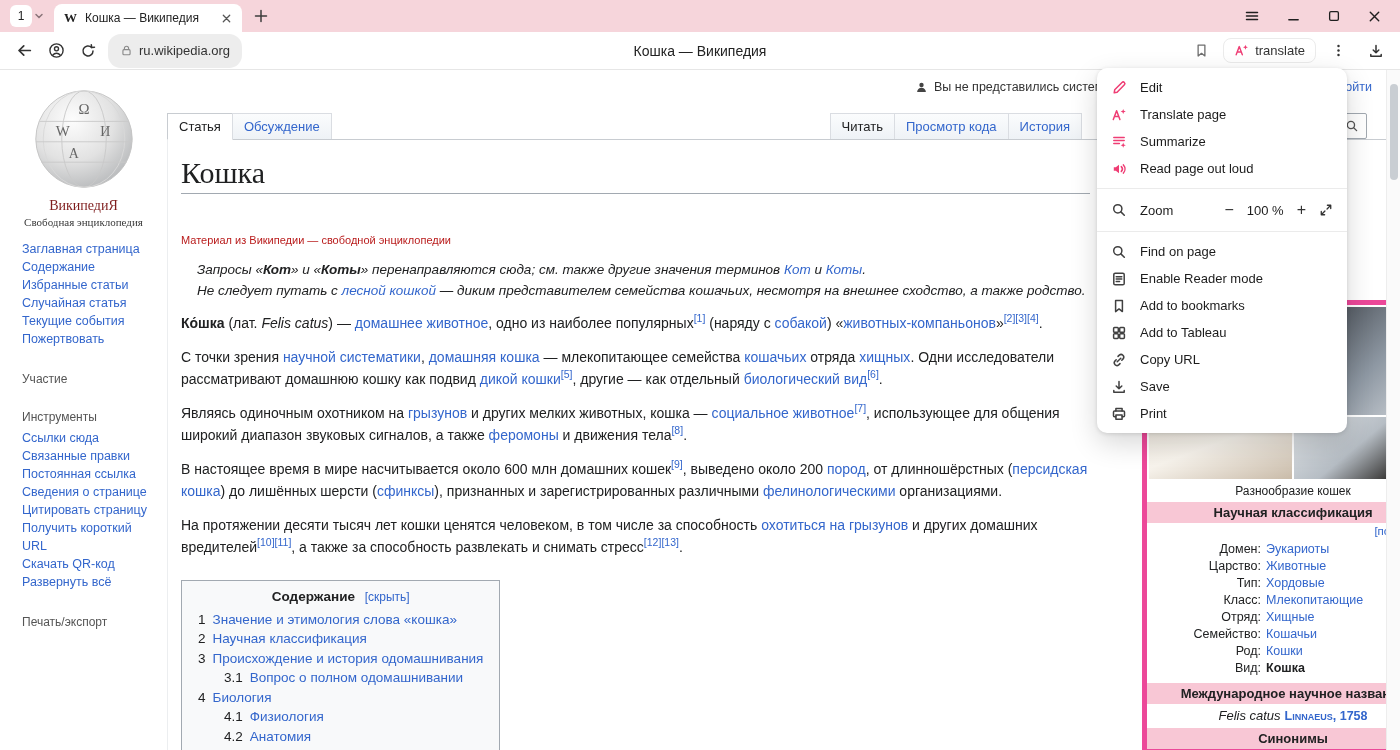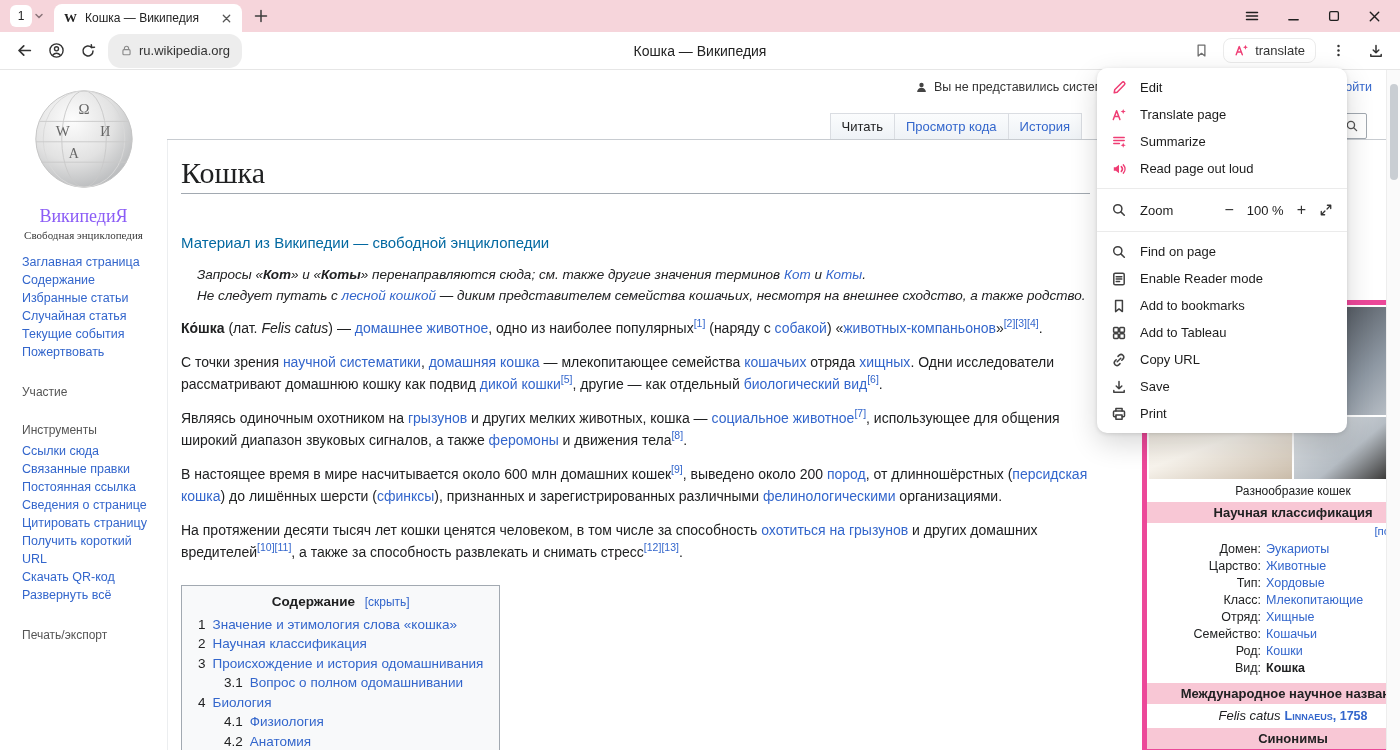--- a/index.html
+++ b/index.html
@@ -45,21 +45,21 @@
 
   
   .page{position:absolute;top:70px;left:0;right:0;bottom:0;background:#fff;overflow:hidden;}
   .scrollbar{position:absolute;right:0;top:0;width:14px;height:100%;background:#fafafa;border-left:1px solid #ededed;z-index:5;}
   .scroll-thumb{position:absolute;top:14px;left:3px;width:8px;height:96px;border-radius:4px;background:#c9ced3;}
 
   
   .sidebar{position:absolute;left:0;top:0;bottom:0;width:167px;padding-top:18px;overflow:hidden;}
   .logo-wrap{text-align:center;}
   .logo-wrap svg{margin:0 auto;}
-  .wordmark{font-family:"Liberation Serif","DejaVu Serif",serif;font-size:18px;color:#8b5cf6;margin-top:16px;text-align:center;}
+  .wordmark{font-family:"Liberation Serif","DejaVu Serif",serif;font-size:14px;color:#7f1d1d;margin-top:8px;text-align:center;}
   .tagline{font-family:"Liberation Serif","DejaVu Serif",serif;font-size:11px;color:#3a3a3a;margin-top:2px;text-align:center;}
   .nav{padding:12px 8px 0 22px;}
   .nav-link{display:block;font-size:12.5px;line-height:18px;color:#3366cc;text-decoration:none;}
   .nav-heading{font-size:12px;color:#555;margin:24px 0 5px;}
 
   
   .main{position:relative;margin-left:167px;margin-right:14px;height:100%;}
   .signin{position:absolute;top:10px;left:748px;display:flex;align-items:center;gap:6px;font-size:12.5px;color:#333;}
   .signin-link{position:absolute;top:10px;left:1170px;font-size:12.5px;}
   .tabs-row{position:absolute;left:0;right:0;top:43px;height:27px;display:flex;align-items:flex-end;border-bottom:1px solid #c8ccd1;padding-right:19px;}
@@ -68,21 +68,21 @@
   .wtab{font-size:13px;padding:5px 11px;color:#3366cc;background:linear-gradient(#fbfcfd,#eef2f6);border:1px solid #dadde2;border-bottom:none;margin-right:-1px;white-space:nowrap;}
   .tabs-left .wtab:first-child{background:#fff;color:#202122;border:1px solid #c8ccd1;border-bottom:1px solid #fff;margin-bottom:-1px;}
   .tabs-right .wtab:first-child{color:#202122;}
   .searchbox{margin-left:24px;width:262px;height:26px;border:1px solid #a2a9b1;border-radius:2px;background:#fff;display:flex;align-items:center;}
   .searchbox input{flex:1;border:none;outline:none;height:100%;padding:0 8px;font-size:13px;background:transparent;}
   .search-btn{width:28px;display:flex;align-items:center;justify-content:center;color:#555;}
 
   
   .article{position:absolute;top:70px;left:0;right:0;bottom:0;padding:0 296px 0 13px;overflow:hidden;border-left:1px solid #eceef0;}
   h1.page-h1{font-family:"Liberation Serif","DejaVu Serif",serif;font-weight:400;font-size:30px;margin:16px 0 6px;padding-bottom:3px;border-bottom:1px solid #a2a9b1;}
-  .subtitle{font-size:15px;color:#0369a1;margin-bottom:14px;margin-top:40px;}
+  .subtitle{font-size:11px;color:#b91c1c;margin-bottom:14px;margin-top:40px;}
   .hatnote{font-style:italic;font-size:13.5px;line-height:20px;padding-left:16px;margin-bottom:1px;}
   p.wp{font-size:14px;line-height:22.5px;margin:11px 0;}
   .toc{display:inline-block;border:1px solid #a2a9b1;background:#f8f9fa;padding:8px 16px 10px;margin-top:10px;min-width:300px;}
   .toc-head{text-align:center;font-size:13.5px;margin-bottom:6px;}
   .toc-title{font-weight:700;}
   .toc-toggle{font-size:12px;margin-left:6px;}
   .toc-item{font-size:13.5px;line-height:19.5px;}
   .toc-num{margin-right:7px;color:#202122;}
   .lvl2{padding-left:26px;}
   .lvl3{padding-left:52px;}
@@ -276,20 +276,25 @@
         <svg viewBox="0 0 16 16" width="13" height="13" fill="#444">
             <circle cx="8" cy="5" r="2.7"></circle>
             <path d="M2.6 13.6a5.4 5.4 0 0 1 10.8 0z"></path>
           </svg>
       </span>
       <span>Вы не представились системе</span>
     </div>
     <a class="signin-link a">Войти</a>
 
     <div class="tabs-row">
+      <div class="tabs-left">
+
+      <div class="wtab">Статья</div>
+          <div class="wtab">Обсуждение</div>
+        </div>
       <div class="tabs-right">
 
       <div class="wtab">Читать</div>
           <div class="wtab">Просмотр кода</div>
           <div class="wtab">История</div>
         </div>
       <div class="searchbox">
         <input style="">
         <span class="search-btn">
           <svg viewBox="0 0 16 16" width="14" height="14" fill="none" stroke="currentColor" stroke-width="1.5" stroke-linecap="round">

